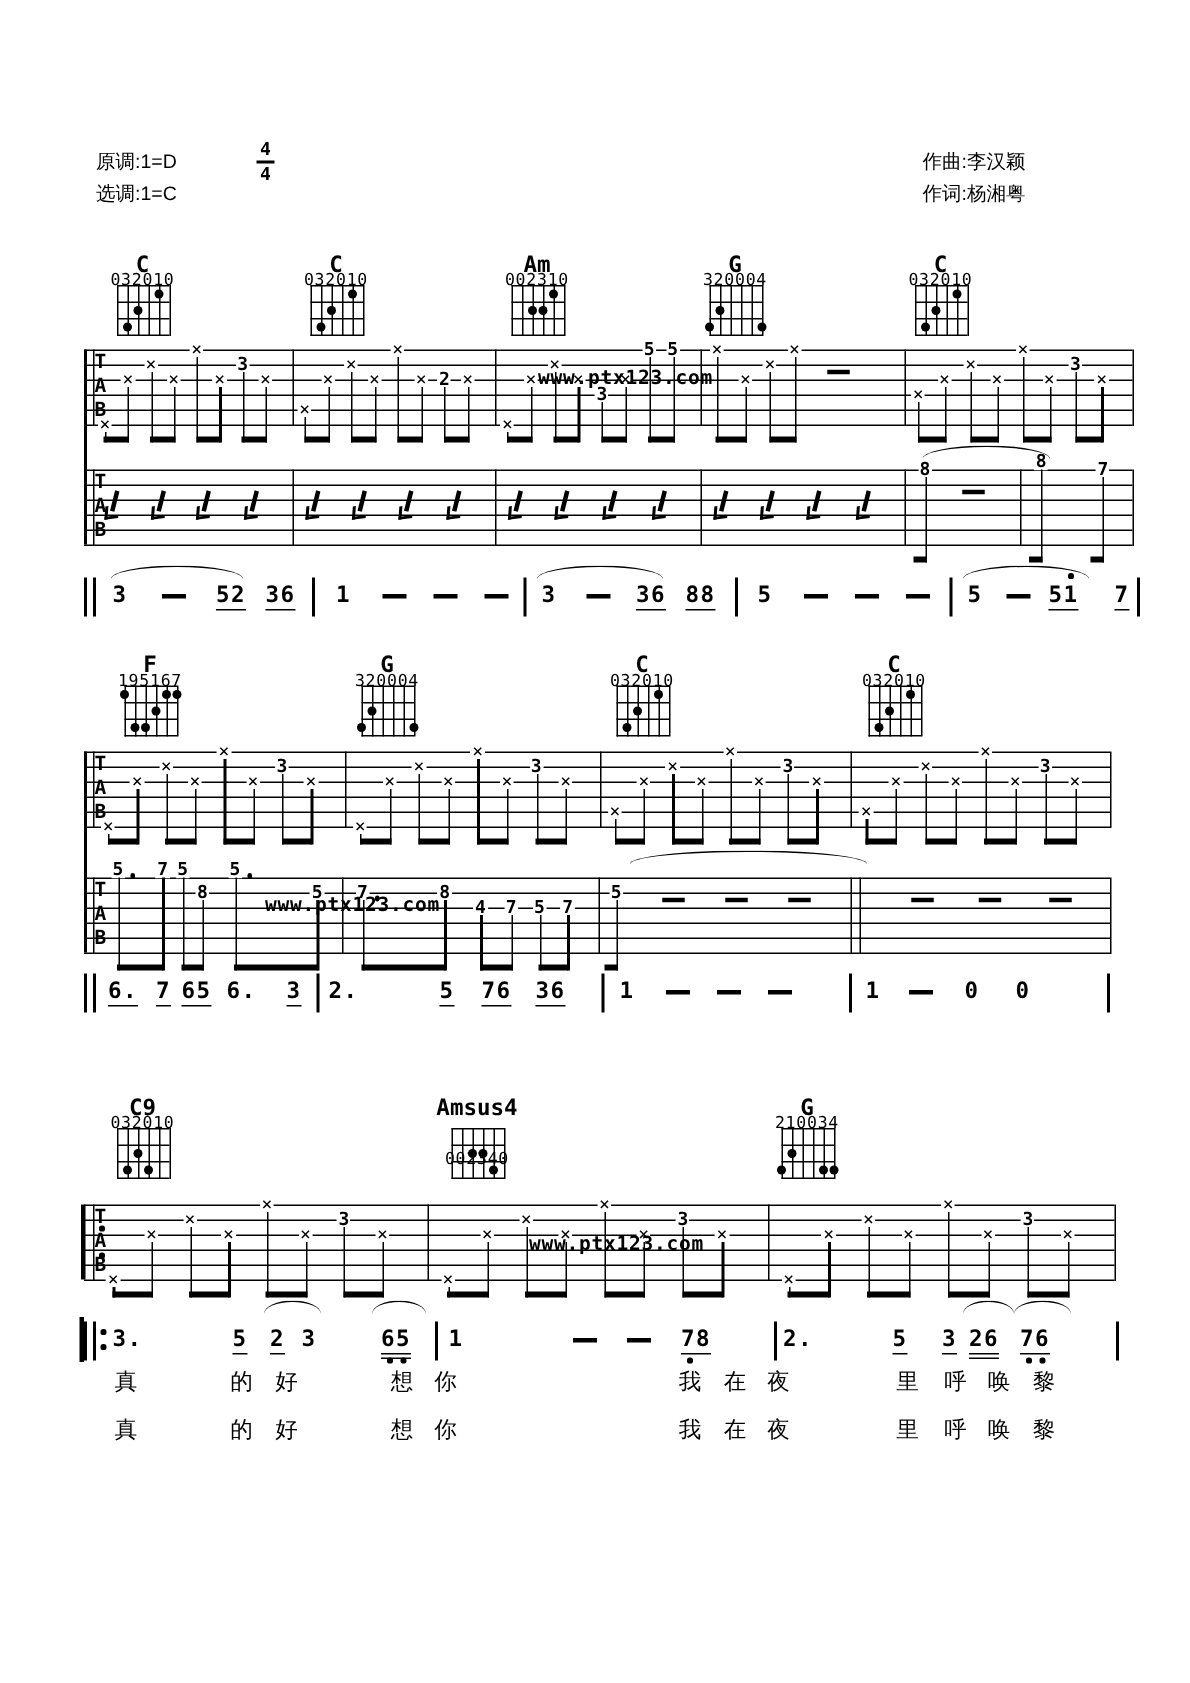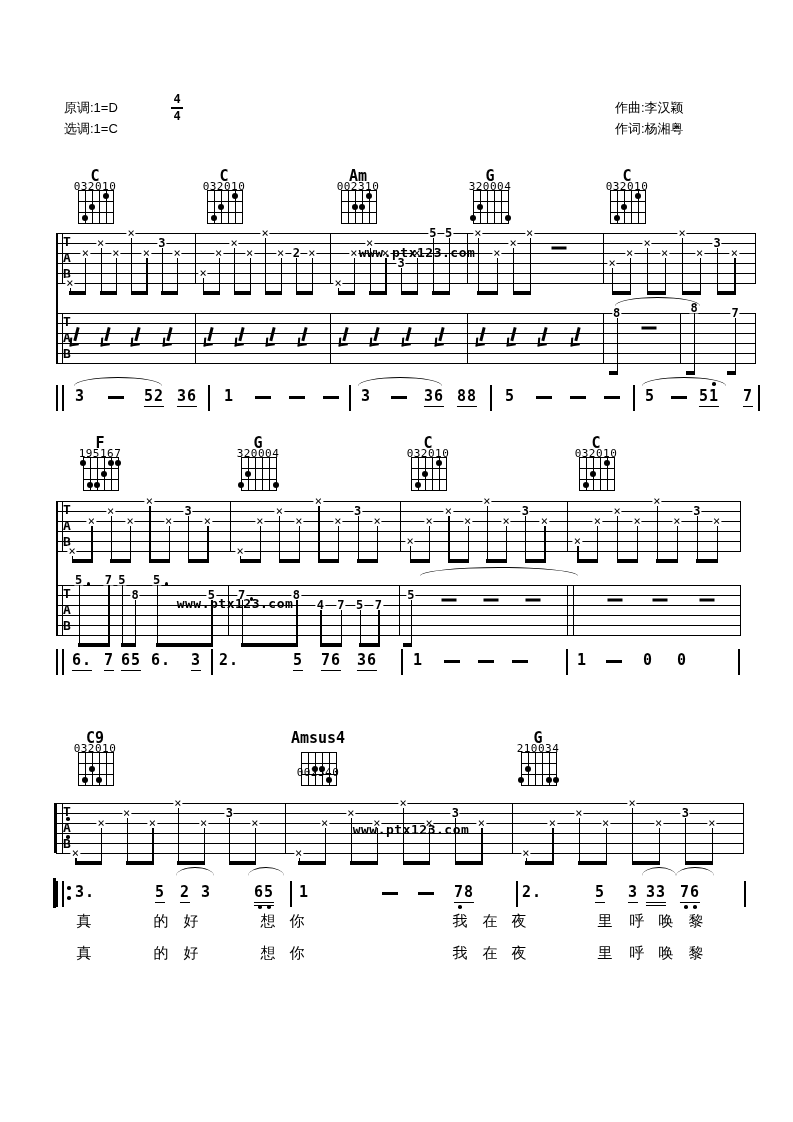--- a/index.html
+++ b/index.html
@@ -682,21 +682,21 @@
     <div class="jbar" style="left: 290px; top: 881px;"></div>
     <div class="jtoken" style="left: 304px; top: 884px;">1</div>
     <div class="jdash" style="left: 390px; top: 892px;"></div>
     <div class="jdash" style="left: 426px; top: 892px;"></div>
     <div class="jtoken u1" style="left: 464px; top: 884px;">78</div>
     <div class="dot" style="left: 458px; top: 905px;"></div>
     <div class="jbar" style="left: 516px; top: 881px;"></div>
     <div class="jtoken" style="left: 532px; top: 884px;">2.</div>
     <div class="jtoken u1" style="left: 600px; top: 884px;">5</div>
     <div class="jtoken u1" style="left: 633px; top: 884px;">3</div>
-    <div class="jtoken u2" style="left: 656px; top: 884px;">33</div>
+    <div class="jtoken u2" style="left: 656px; top: 884px;">26</div>
     <div class="jtoken u1" style="left: 690px; top: 884px;">76</div>
     <div class="dot" style="left: 684px; top: 905px;"></div>
     <div class="dot" style="left: 693px; top: 905px;"></div>
     <div class="jbar" style="left: 744px; top: 881px;"></div>
     <div class="arc" style="left: 176px; top: 867px; width: 38px;"></div>
     <div class="arc" style="left: 248px; top: 867px; width: 36px;"></div>
     <div class="arc" style="left: 642px; top: 867px; width: 34px;"></div>
     <div class="arc" style="left: 676px; top: 867px; width: 38px;"></div>
     <div class="lyric" style="left: 84px; top: 912px;">真</div>
     <div class="lyric" style="left: 161px; top: 912px;">的</div>

